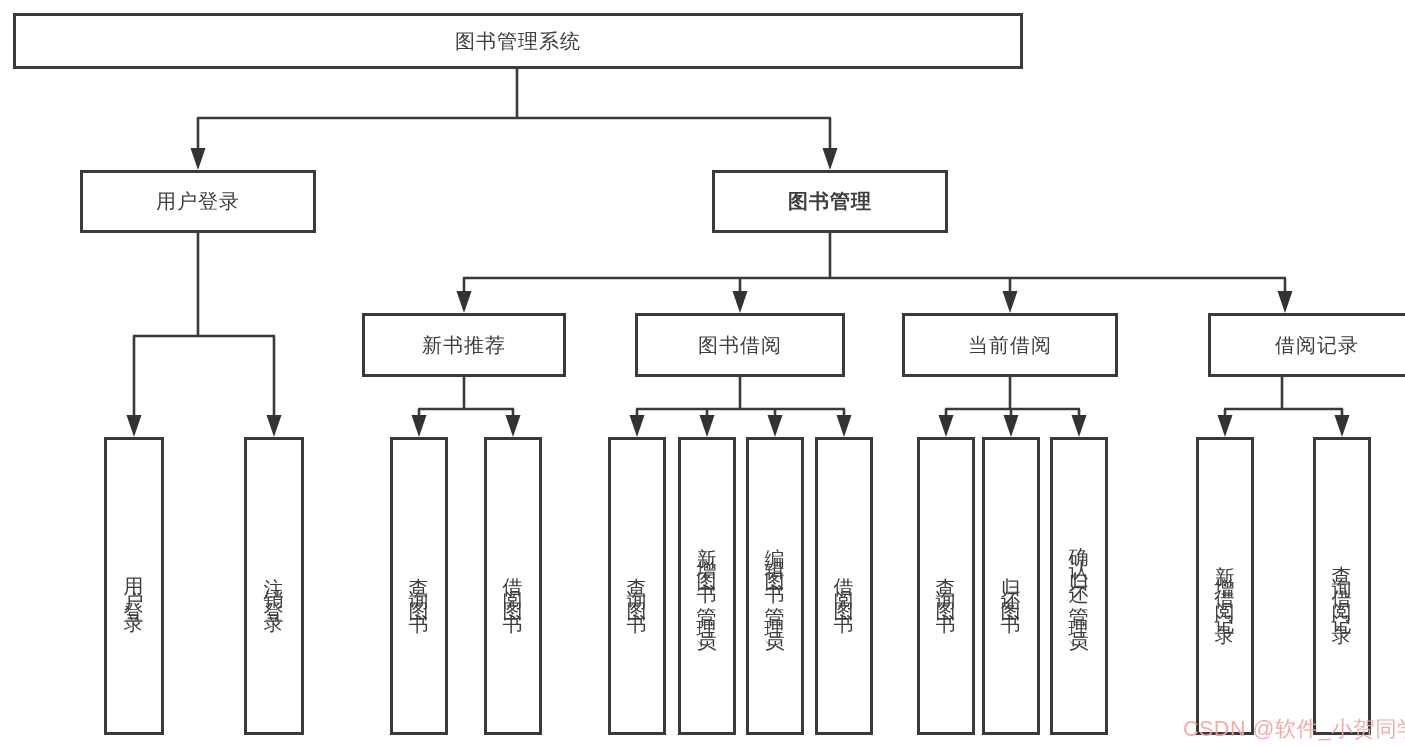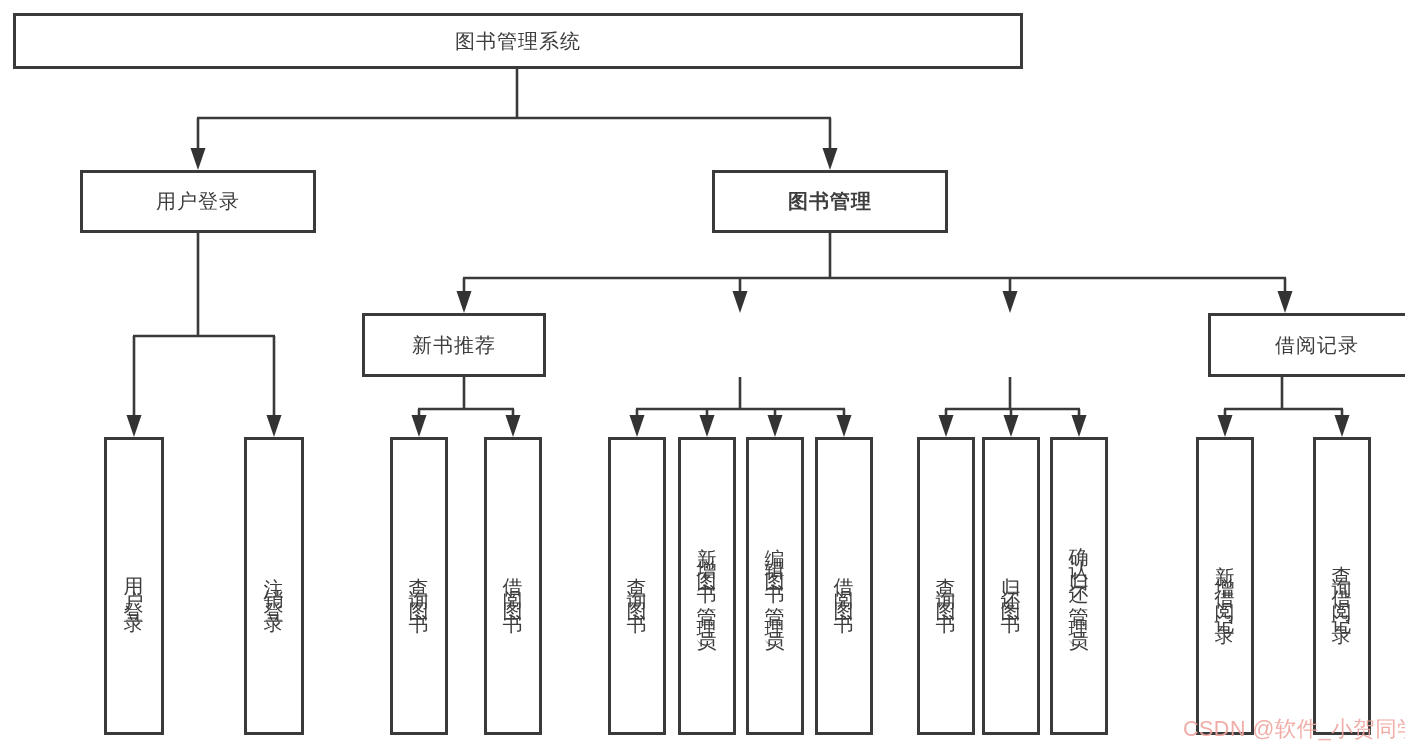--- a/index.html
+++ b/index.html
@@ -16,21 +16,21 @@
   .leaf span{
     writing-mode:vertical-rl;text-orientation:mixed;
     font-size:20px;letter-spacing:12px;line-height:1;color:#3d3d3d;
   }
   
   .n-root{left:13px;top:13px;width:1010px;height:56px;}
   
   .n-login{left:80px;top:170px;width:236px;height:63px;}
   .n-mgmt{left:712px;top:170px;width:236px;height:63px;font-weight:bold;}
   
-  .n-rec{left:362px;top:313px;width:184px;height:64px;}
+  .n-rec{left:362px;top:313px;width:204px;height:64px;}
   .n-bor{left:635px;top:313px;width:210px;height:64px;}
   .n-cur{left:902px;top:313px;width:216px;height:64px;}
   .n-rcd{left:1173px;top:313px;width:218px;height:64px;margin-left:35px;}
   
   .lf{top:437px;height:298px;width:58px;}
   .lf-a1{left:104px;width:60px;} .lf-a2{left:244px;width:60px;}
   .lf-b1{left:390px;} .lf-b2{left:484px;}
   .lf-c1{left:608px;} .lf-c2{left:678px;} .lf-c3{left:746px;} .lf-c4{left:815px;}
   .lf-d1{left:917px;} .lf-d2{left:982px;} .lf-d3{left:1050px;}
   .lf-e1{left:1196px;} .lf-e2{left:1313px;}
@@ -91,20 +91,26 @@
   <div class="box n-login">
     <span>用户登录</span>
   </div>
   <div class="box n-mgmt">
     <span>图书管理</span>
   </div>
 
   <div class="box n-rec">
     <span>新书推荐</span>
   </div>
+  <div class="box n-bor">
+    <span>图书借阅</span>
+  </div>
+  <div class="box n-cur">
+    <span>当前借阅</span>
+  </div>
   <div class="box n-rcd">
     <span>借阅记录</span>
   </div>
 
   <div class="leaf lf lf-a1">
     <span>用户登录</span>
   </div>
   <div class="leaf lf lf-a2">
     <span>注销登录</span>
   </div>

